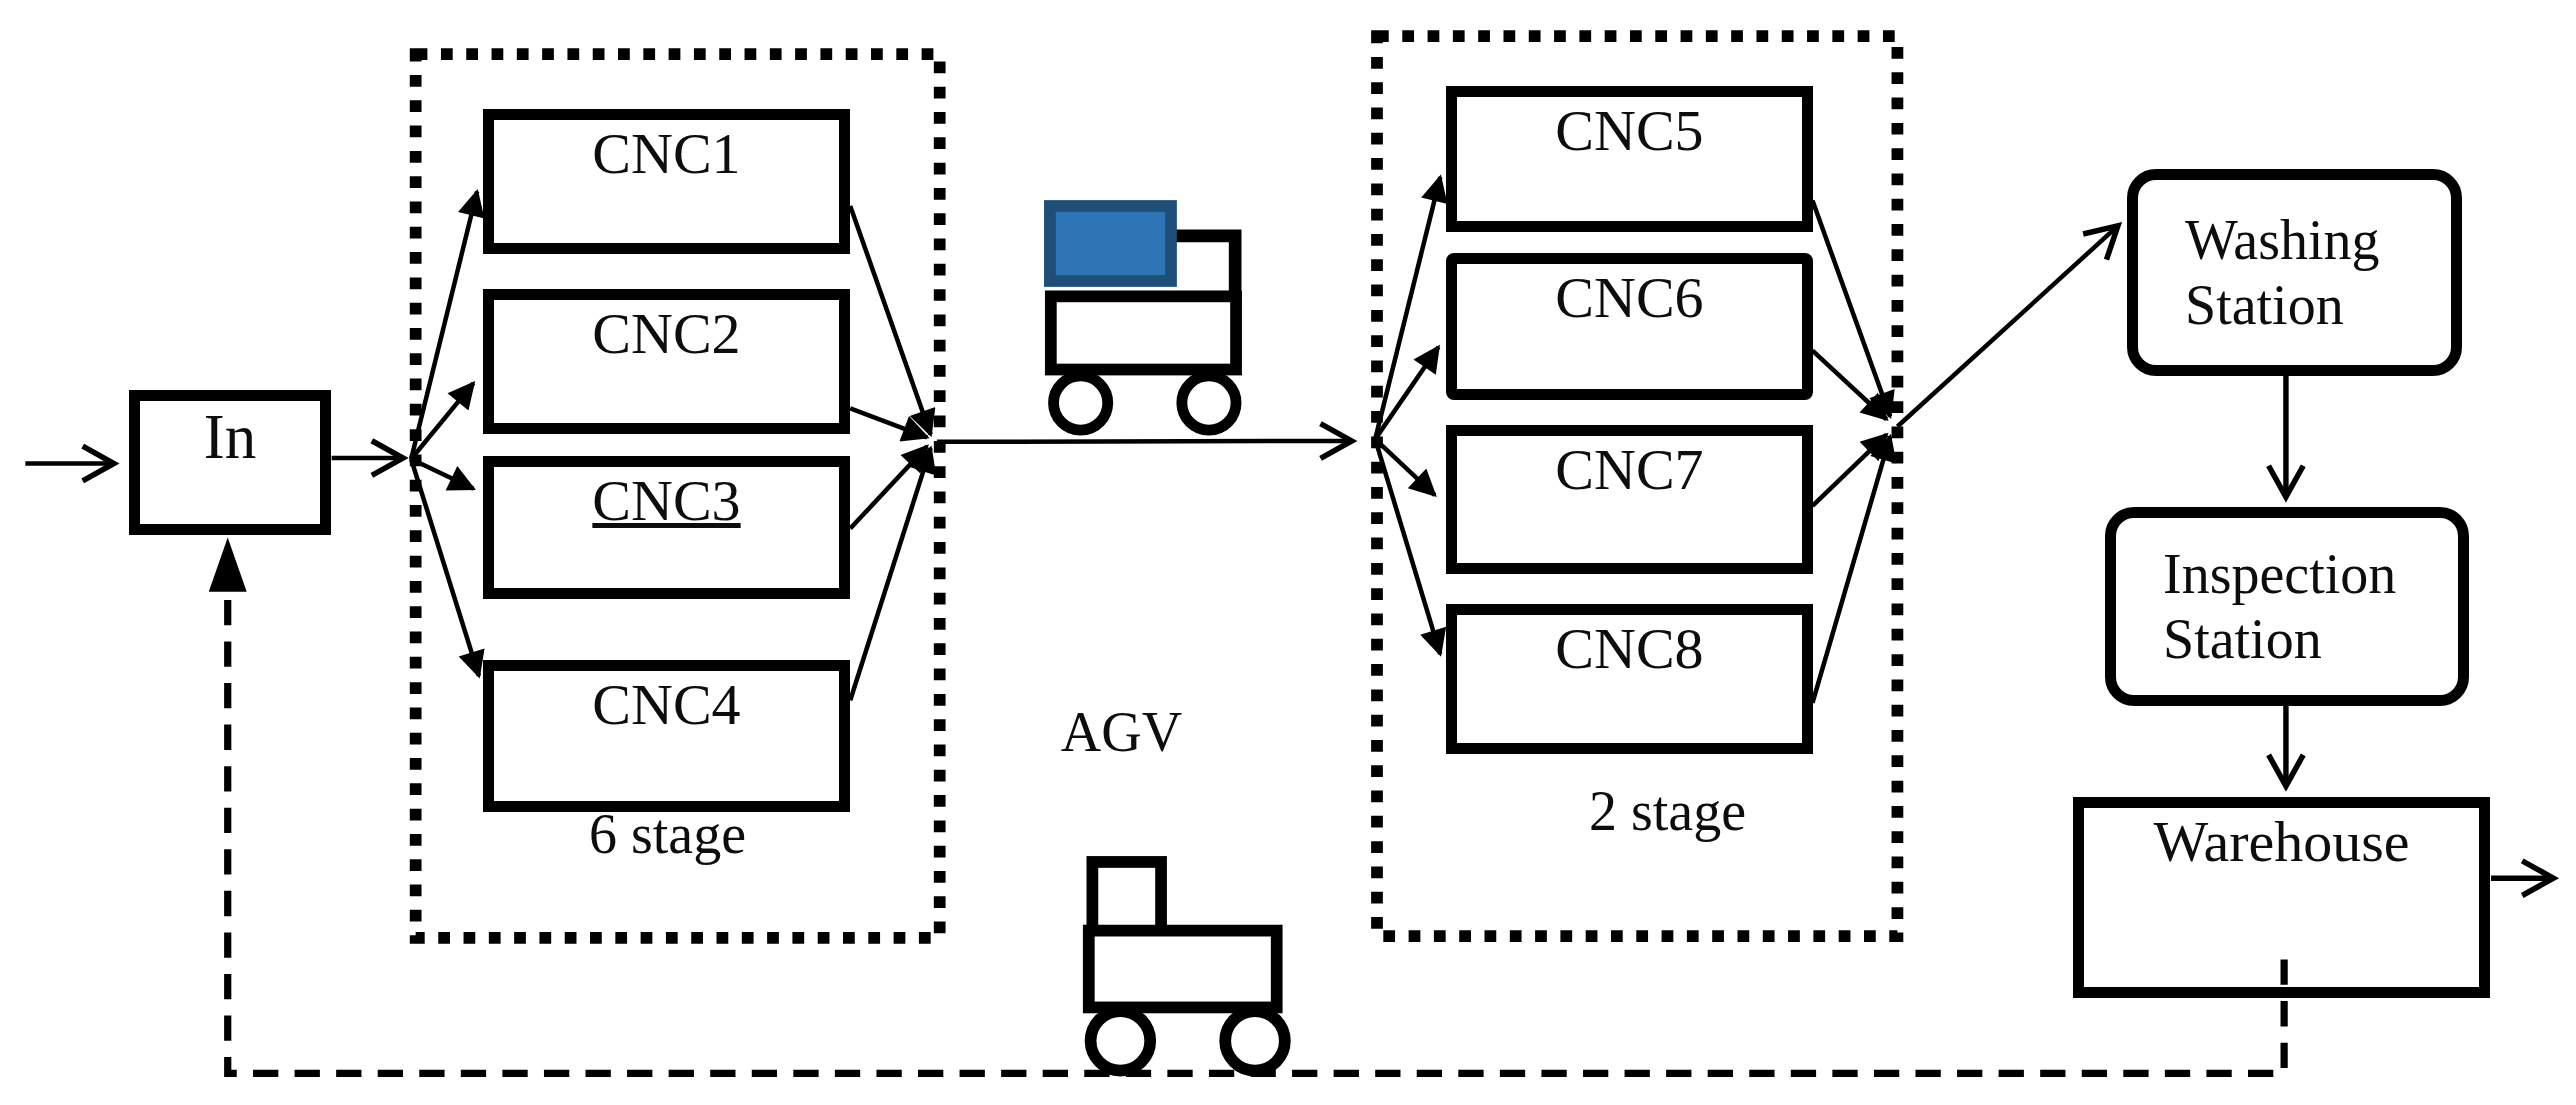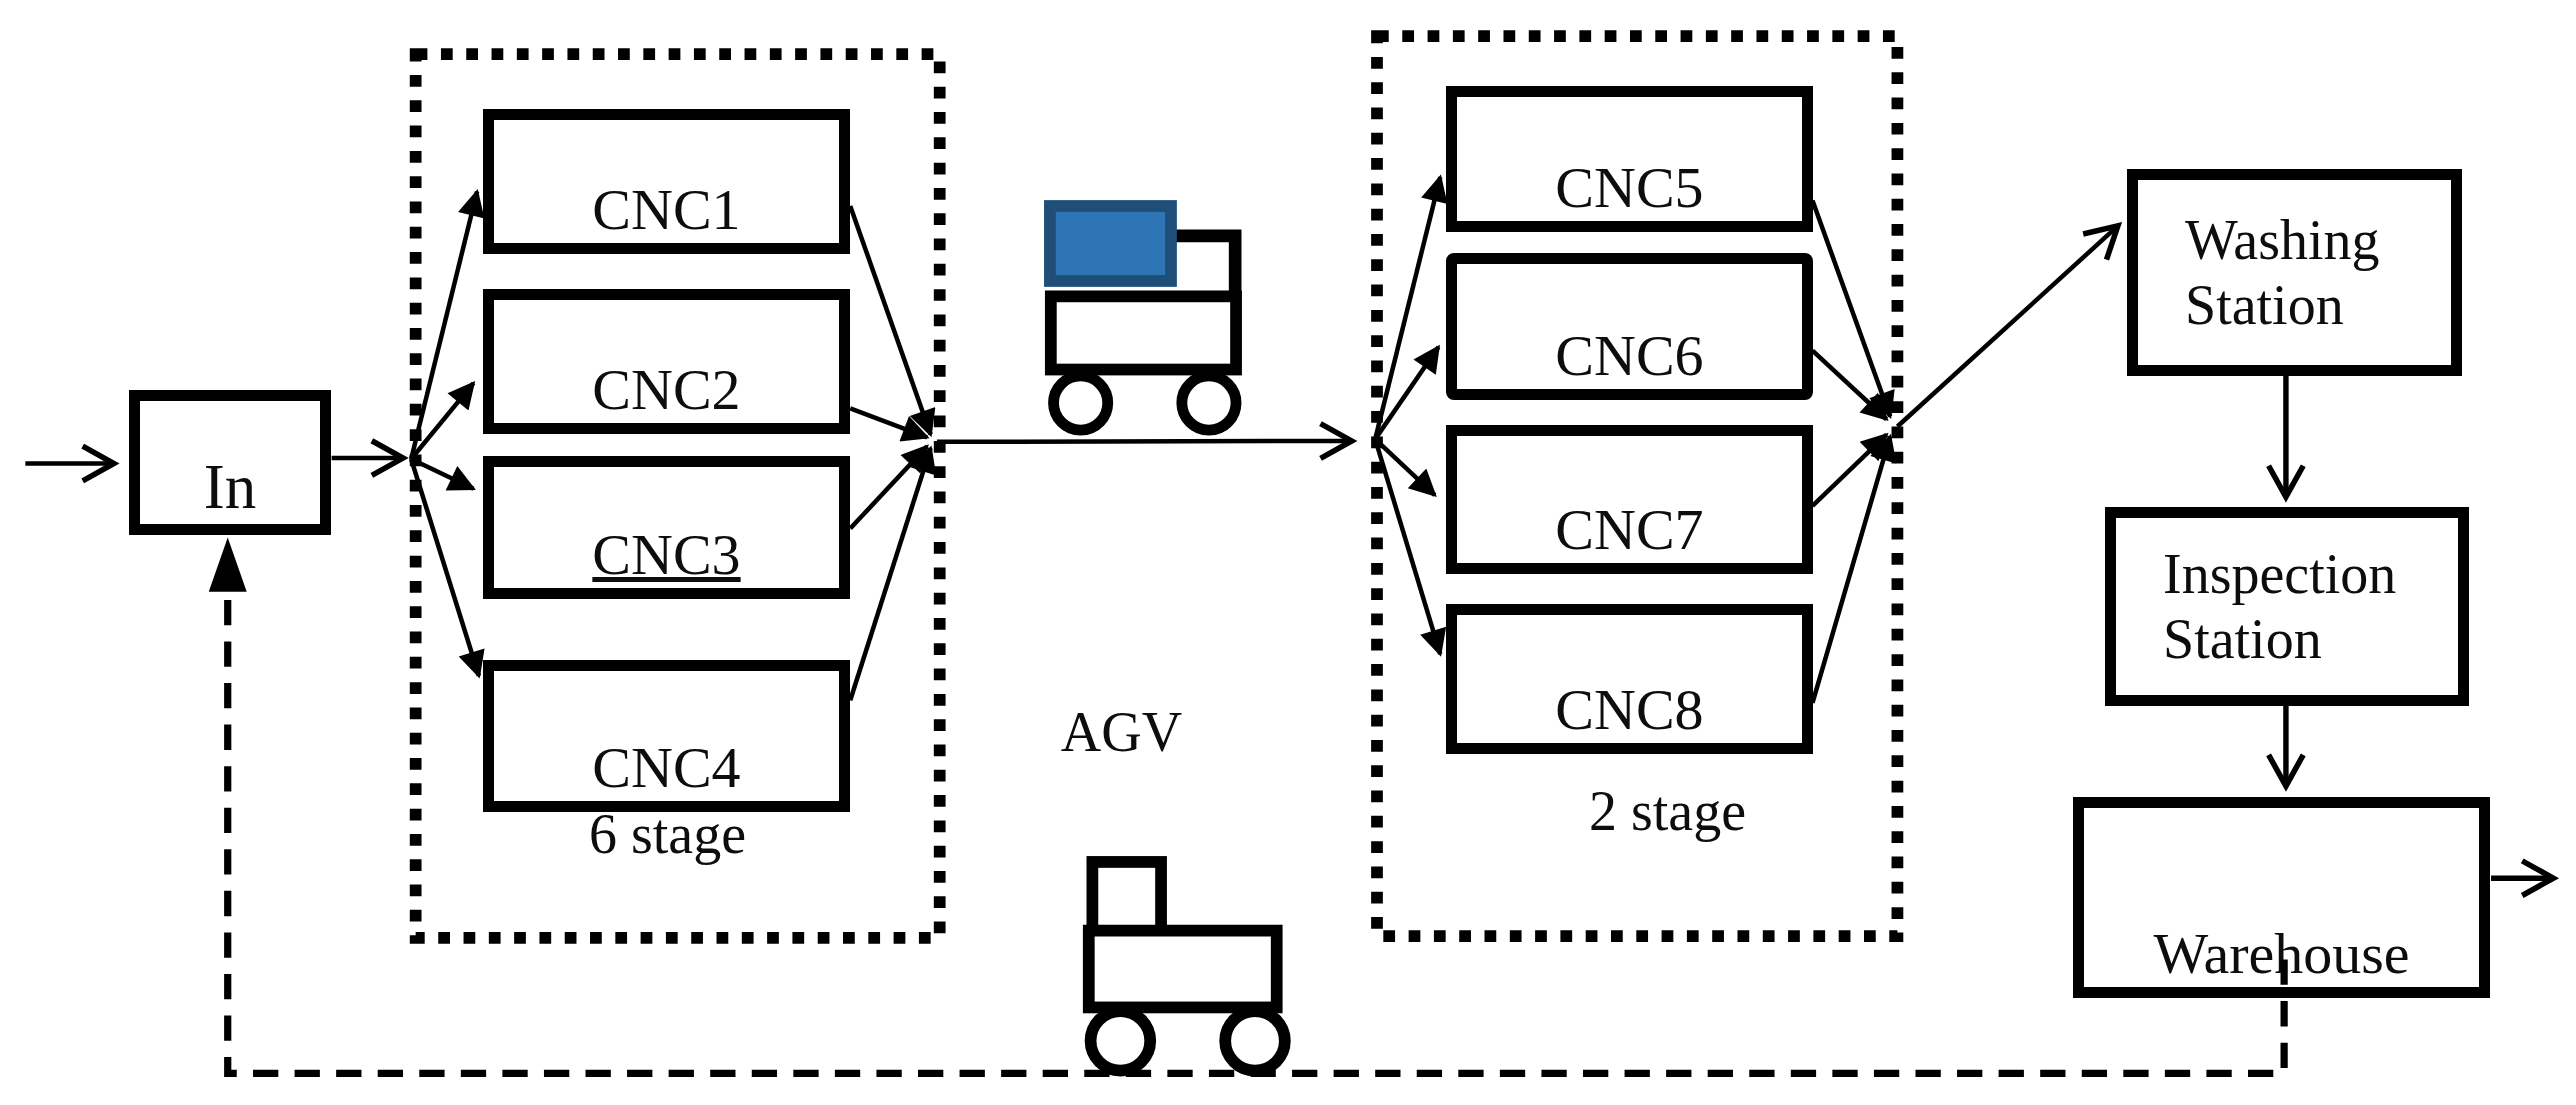--- a/index.html
+++ b/index.html
@@ -10,34 +10,35 @@
     font-family:"Liberation Serif","DejaVu Serif",serif;
     color:#0d0d0d;
     overflow:hidden;
   }
   .box{
     position:absolute;
     background:#ffffff;
     border:11.7px solid #000000;
     box-sizing:border-box;
     display:flex;
-    align-items:flex-end;
+    align-items:flex-start;
     justify-content:center;
     text-align:center;
   }
   .cnc{font-size:58px;}
   .in-box{font-size:63px;}
   .station{
     flex-direction:column;
     align-items:flex-start;
     justify-content:center;
     padding-left:47px;
     font-size:56px;
     line-height:1.16;
     text-align:left;
+    border-radius:29px;
   }
   .warehouse{font-size:58px;}
   .freelabel{
     position:absolute;
     font-size:56px;
     text-align:center;
     white-space:nowrap;
   }
   #overlay{position:absolute;left:0;top:0;pointer-events:none;}
 </style>

